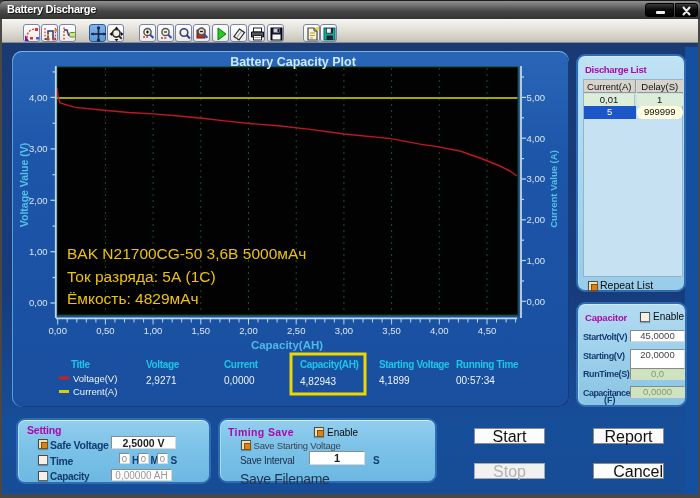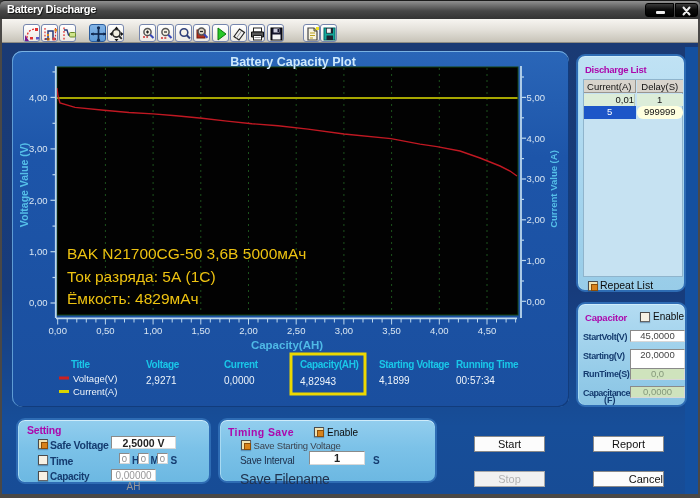--- a/index.html
+++ b/index.html
@@ -50,21 +50,21 @@
 #p-tim   { left:216px; top:375.5px; width:219px; height:65px; }
 .ptitle { position:absolute; color:#ac08ac; font-weight:bold; font-size:10.5px; letter-spacing:-0.2px; }
 .navy { color:#153c70; }
 .cb { position:absolute; width:10px; height:10px; border:1px solid #666; border-top-color:#4a4a4a; border-left-color:#4a4a4a; background:#f6f1e4; box-shadow:0 1px 1px rgba(30,60,100,0.35); }
 .cb.chk { background:#f0e2b2; }
 .cb.chk::after { content:""; position:absolute; left:1.5px; top:1.5px; width:5px; height:5px; background:#d8821a; border:1px solid #8a4d08; }
 .inp { position:absolute; background:#fff; border-top:1px solid #8a8a8a; border-left:1px solid #8a8a8a;
   border-right:1px solid #d8d8d8; border-bottom:1px solid #d8d8d8; text-align:center; color:#222; }
 .inp.dis { background:#cfe3bd; color:#85987b; }
 .btn { position:absolute; width:71px; height:16px; background:#fcfcfc; border:1px solid #8a8a8a;
-  text-align:center; font-size:11px; color:#101010; line-height:15px;margin-top:8px; }
+  text-align:center; font-size:16px; color:#101010; line-height:15px; }
 .btn.dis { background:#f1f1f1; color:#b2b2b2; border-color:#a8a8a8; }
 #bottomborder { left:0; top:494px; width:700px; height:4px; background:#4a4846; position:absolute; }
 .sideL { left:0; top:19px; width:2px; height:475px; background:#4a4846; position:absolute; }
 .sideR { left:698px; top:19px; width:2px; height:475px; background:#4a4846; position:absolute; }
 </style>
 </head>
 <body>
 <div id="titlebar" class="abs"></div>
 <div id="title-text" class="abs">Battery Discharge</div>
 <div id="btn-min" class="winbtn abs">
@@ -356,21 +356,21 @@
     </g>
     <rect x="47" y="325.5" width="10" height="3" fill="#cc2020"></rect>
     <rect x="47" y="339" width="10" height="3" fill="#d8d400"></rect>
     <rect x="279" y="303" width="74" height="40" fill="none" stroke="#ecd800" stroke-width="3"></rect>
   </svg>
   <div id="p-disch" class="panel">
     <div class="ptitle" style="left:7px; top:8px; font-size:9.5px; letter-spacing:-0.3px;">Discharge List</div>
     <div class="abs" style="left:5px; top:23px; width:100px; height:198px; background:#c6e2f2; border:1px solid #8fb4cc;">
       <div class="abs" style="left:0; top:0; width:51.5px; height:13px; background:#d8d4cc; border-right:1px solid #9a9690; border-bottom:1px solid #9a9690; font-size:9.5px; text-align:center; color:#111; line-height:13px;">Current(A)</div>
       <div class="abs" style="left:52.5px; top:0; width:46.5px; height:13px; background:#d8d4cc; border-bottom:1px solid #9a9690; font-size:9.5px; text-align:center; color:#111; line-height:13px;">Delay(S)</div>
-      <div class="abs" style="left:0; top:14px; width:51px; height:12px; background:#dcedd9; border-right:1px solid #b8c8b8; font-size:9.5px; text-align:right; color:#111; line-height:12px;">0,01</div>
+      <div class="abs" style="left:0; top:14px; width:51px; height:12px; background:#dcedd9; border-right:1px solid #b8c8b8; font-size:9.5px; text-align:center; color:#111; line-height:12px;">0,01</div>
       <div class="abs" style="left:52.5px; top:14px; width:46.5px; height:12px; background:#dcedd9; font-size:9.5px; text-align:center; color:#111; line-height:12px;">1</div>
       <div class="abs" style="left:0; top:26px; width:51.5px; height:12.5px; background:#1d56c8; font-size:9.5px; text-align:center; color:#fff; line-height:12.5px;">5</div>
       <div class="abs" style="left:52.5px; top:26px; width:46.5px; height:12.5px; background:#ffffdf; font-size:9.5px; text-align:center; color:#111; line-height:12.5px;border-radius:6px;">999999</div>
     </div>
     <div class="cb chk" style="left:10px; top:225px;"></div>
     <div class="abs" style="left:22px; top:223px; font-size:10.5px; color:#0a0a0a;">Repeat List</div>
   </div>
   <div id="p-cap" class="panel">
     <div class="ptitle" style="left:7px; top:8px; font-size:9.5px; letter-spacing:-0.2px;">Capacitor</div>
     <div class="cb" style="left:62px; top:8px; width:10px; height:10px;"></div>
@@ -393,21 +393,21 @@
     <div class="cb" style="left:20px; top:35px;"></div>
     <div class="abs navy" style="left:32px; top:34.5px; font-size:10.5px; font-weight:bold; letter-spacing:-0.3px;">Time</div>
     <div class="inp" style="left:101px; top:32.8px; width:11px; height:11px; font-size:9.5px; color:#8a8a8a; line-height:10.5px;">0</div>
     <div class="abs navy" style="left:114px; top:34.5px; font-size:10px; font-weight:bold;">H</div>
     <div class="inp" style="left:120px; top:32.8px; width:11px; height:11px; font-size:9.5px; color:#8a8a8a; line-height:10.5px;">0</div>
     <div class="abs navy" style="left:132.5px; top:34.5px; font-size:10px; font-weight:bold;">M</div>
     <div class="inp" style="left:139px; top:32.8px; width:11px; height:11px; font-size:9.5px; color:#8a8a8a; line-height:10.5px;">0</div>
     <div class="abs navy" style="left:152.5px; top:34.5px; font-size:10px; font-weight:bold;">S</div>
     <div class="cb" style="left:20px; top:51px;"></div>
     <div class="abs navy" style="left:32px; top:50.5px; font-size:10px; font-weight:bold; letter-spacing:-0.3px;">Capacity</div>
-    <div class="inp" style="left:93px; top:48.5px; width:45px; height:12px; font-size:10px; color:#98989a; line-height:11.5px;">0,00000 AH</div>
+    <div class="inp" style="left:93px; top:48.5px; width:61px; height:12px; font-size:10px; color:#98989a; line-height:11.5px;">0,00000 AH</div>
   </div>
   <div id="p-tim" class="panel">
     <div class="ptitle" style="left:8px; top:6px; letter-spacing:0.4px;">Timing Save</div>
     <div class="cb chk" style="left:94px; top:7px;"></div>
     <div class="abs" style="left:107px; top:6.5px; font-size:10px; color:#0a0a0a;">Enable</div>
     <div class="cb chk" style="left:21px; top:20px;"></div>
     <div class="abs" style="left:33.5px; top:20px; font-size:9.5px; color:#3c4450; letter-spacing:-0.2px;">Save Starting Voltage</div>
     <div class="abs" style="left:20px; top:34.5px; font-size:10px; color:#20324e; letter-spacing:-0.3px;">Save Interval</div>
     <div class="inp" style="left:89px; top:31px; width:56px; height:13.5px; font-size:11px; font-weight:bold; line-height:12.5px;">1</div>
     <div class="abs navy" style="left:153px; top:34.5px; font-size:10px; font-weight:bold;">S</div>

